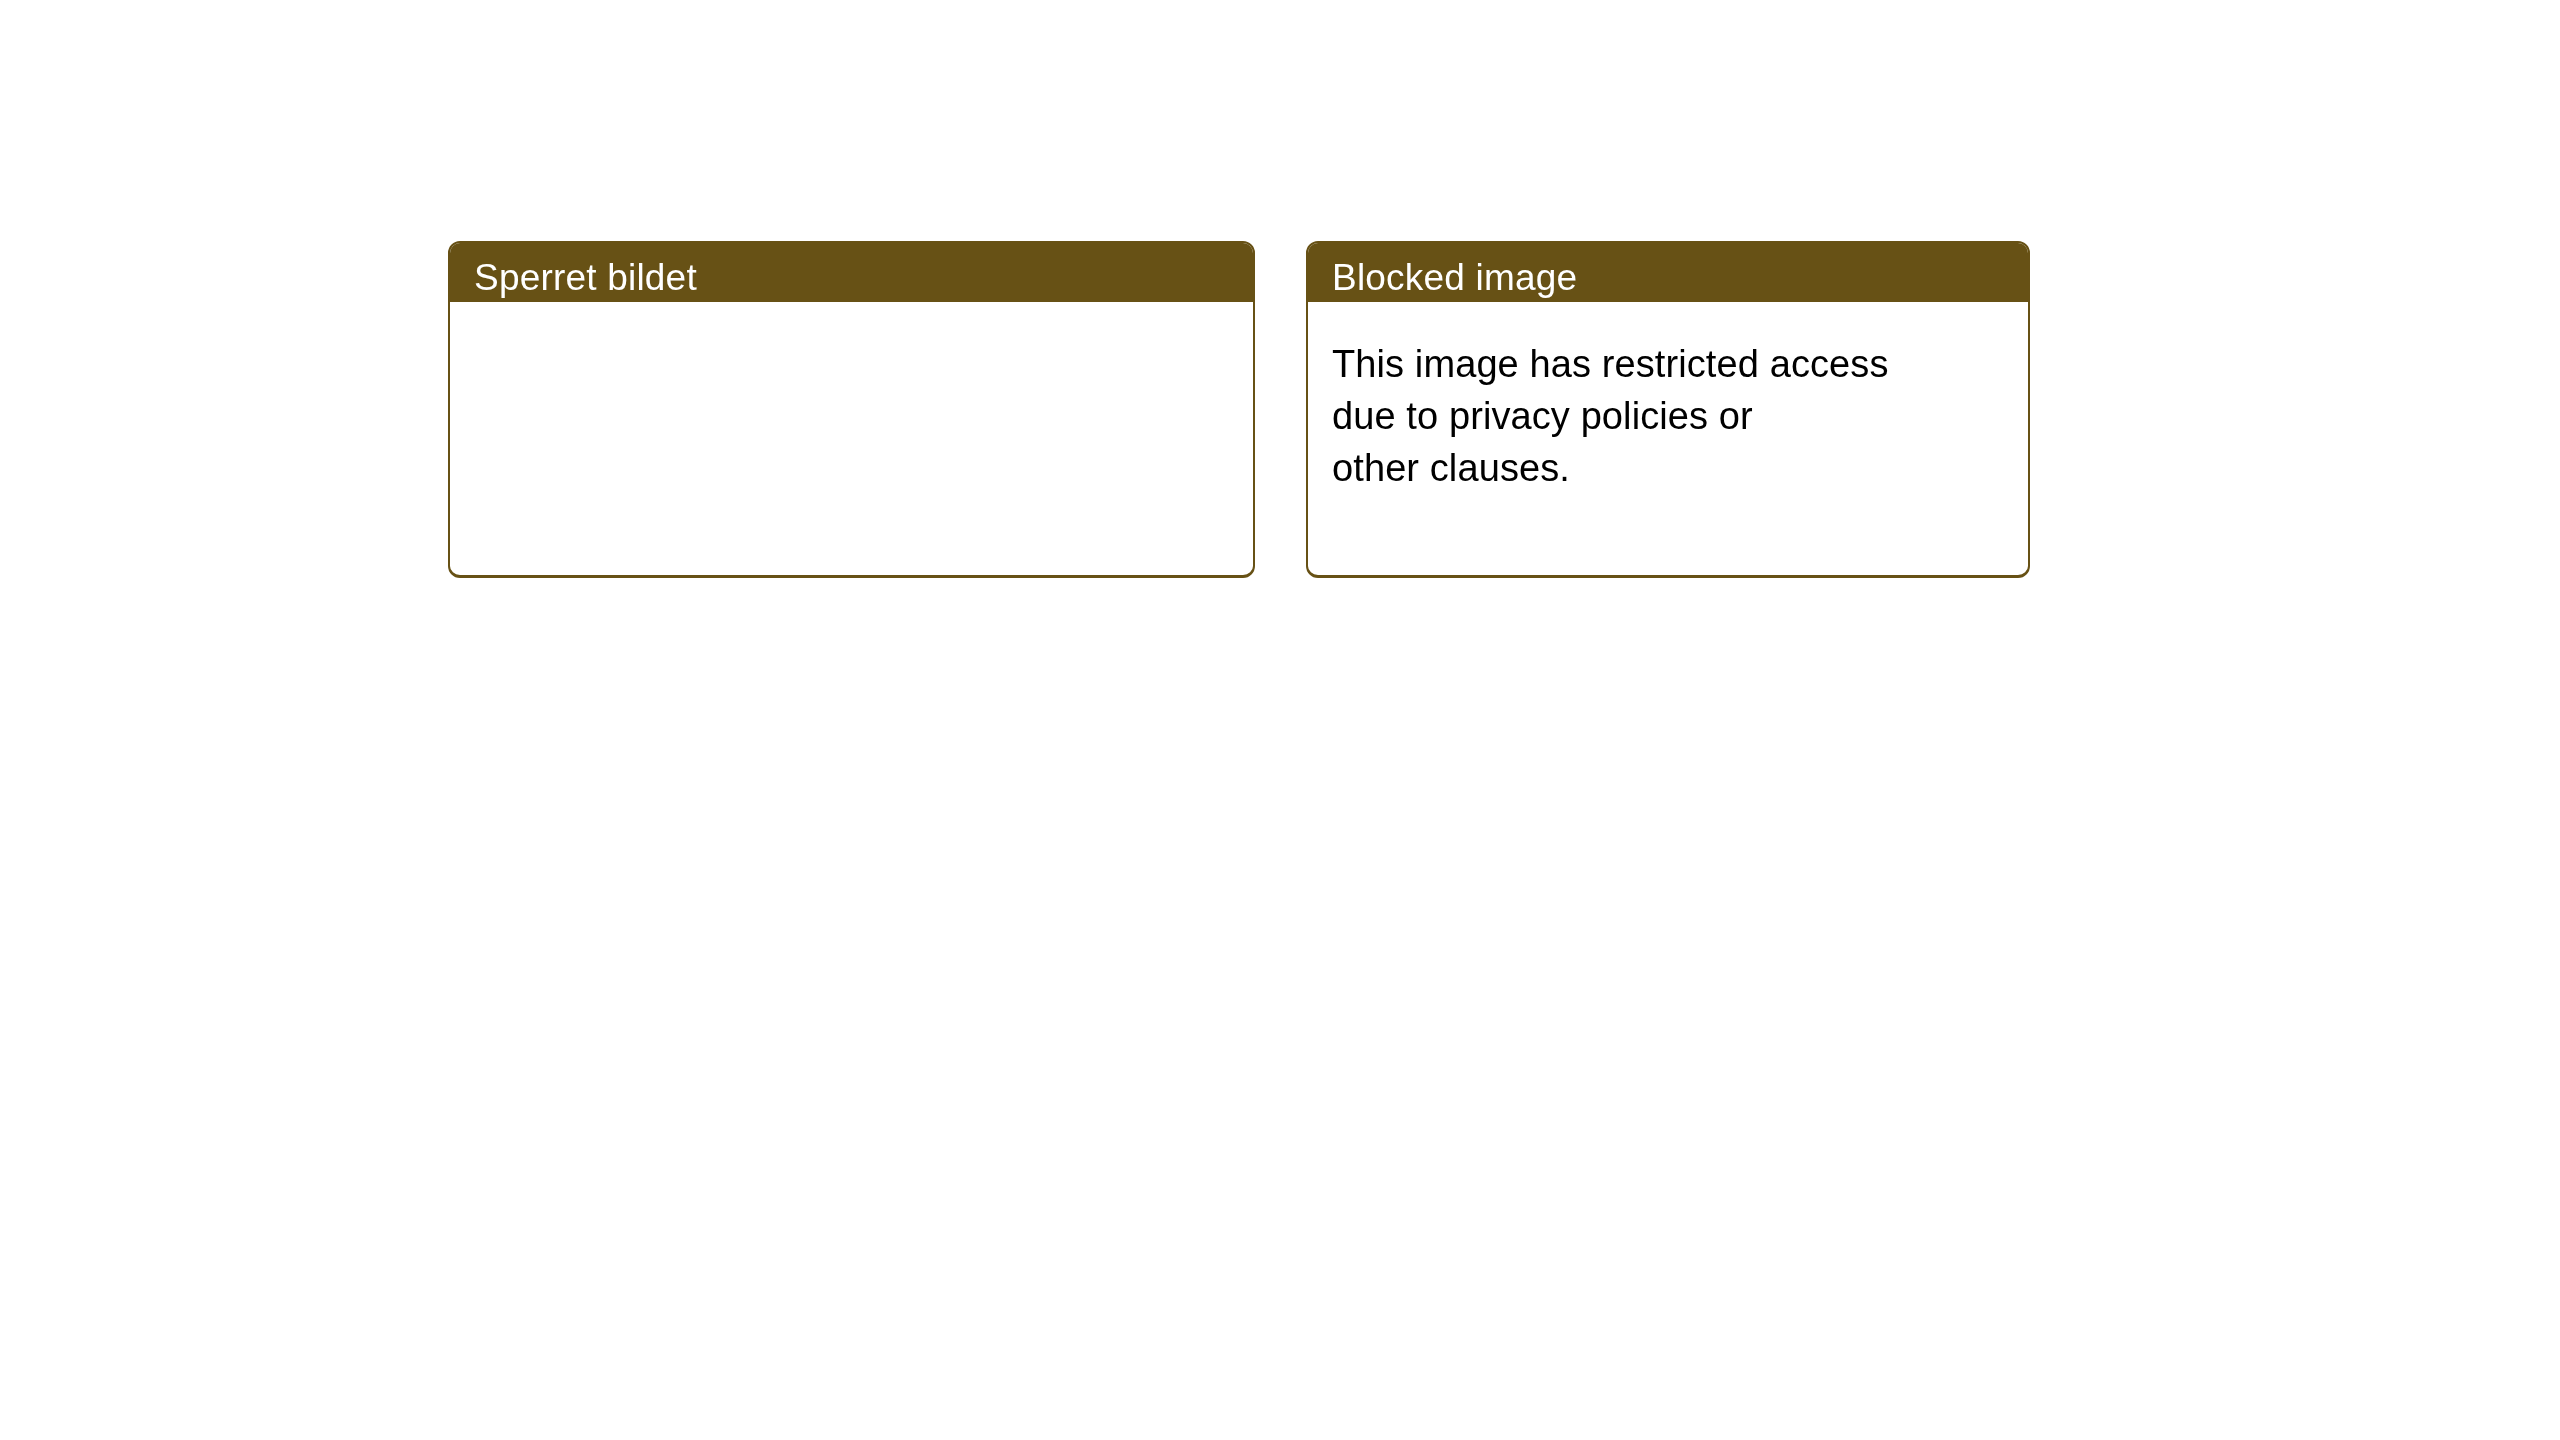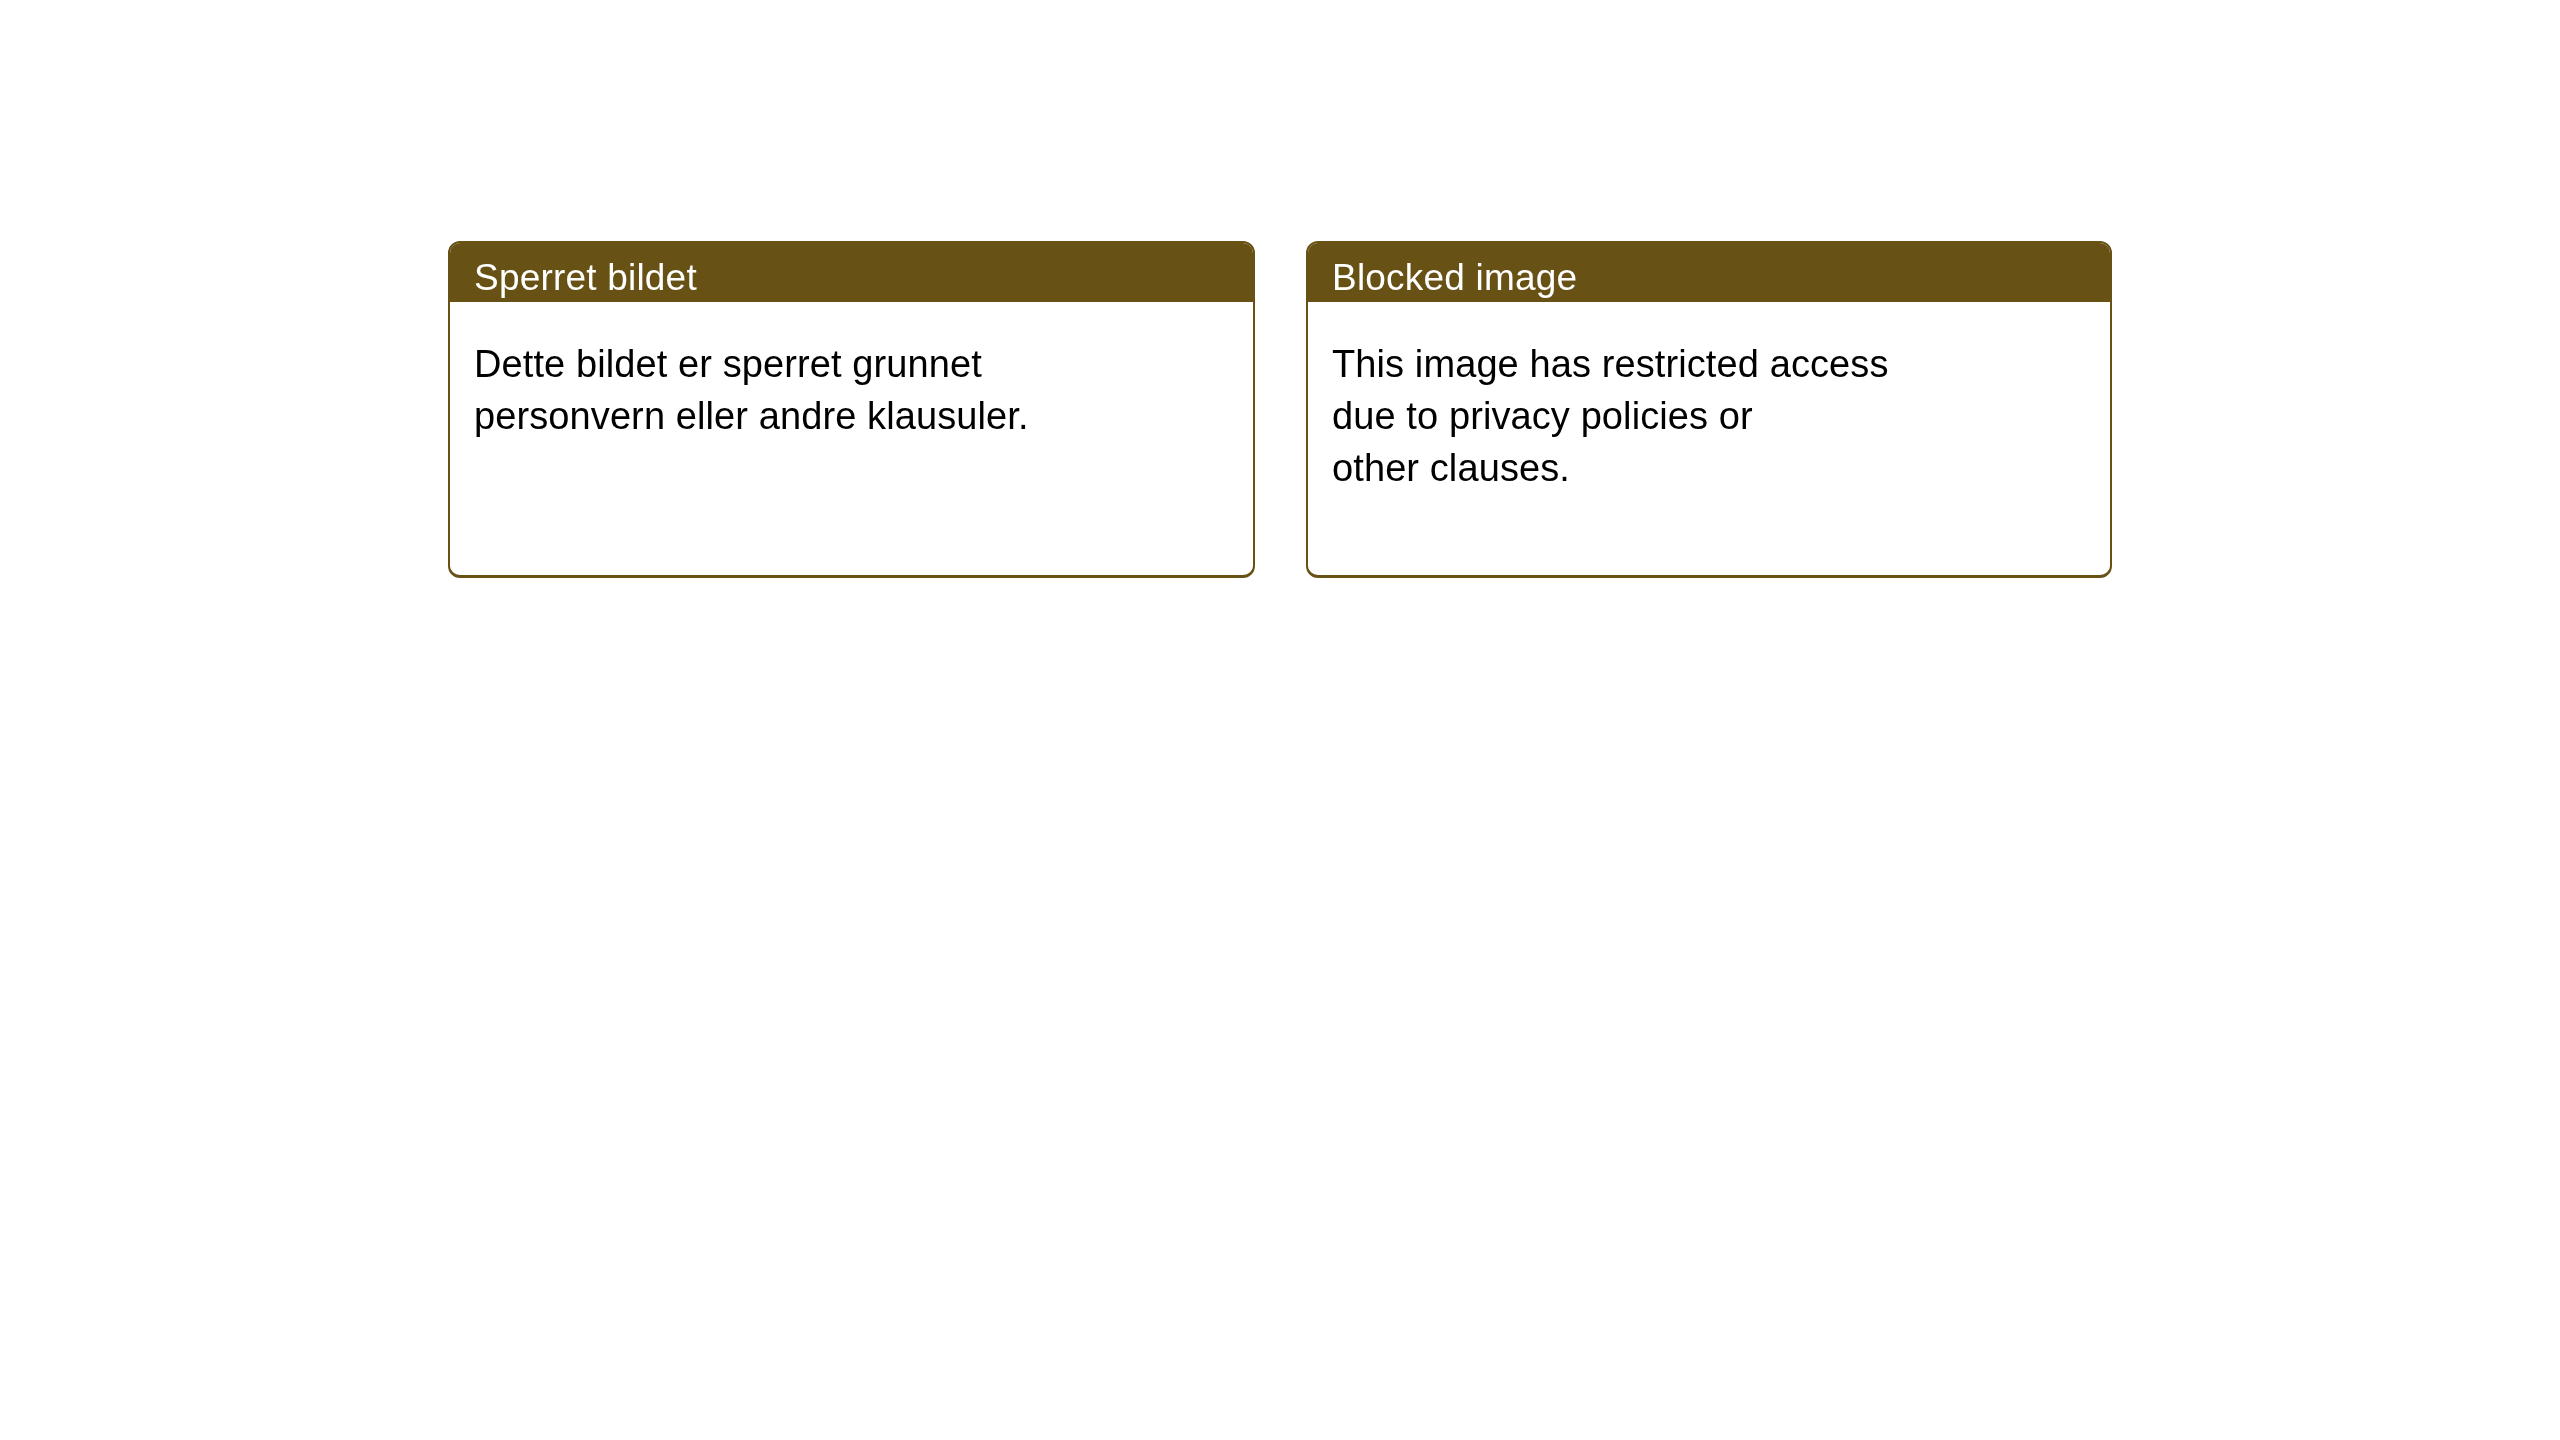--- a/index.html
+++ b/index.html
@@ -20,21 +20,21 @@
     position: absolute;
     top: 241px;
     height: 337px;
     background: #ffffff;
     border: 2px solid #675115;
     border-bottom-width: 3px;
     border-radius: 12px;
     overflow: hidden;
   }
   .notice-card.card-no { left: 448px;  width: 807px; }
-  .notice-card.card-en { left: 1306px; width: 806px; }
+  .notice-card.card-en { left: 1306px; width: 724px; }
   .notice-card .card-header {
     height: 59px;
     background: #675115;
     color: #ffffff;
     display: flex;
     align-items: center;
     padding: 10px 0 0 24px;
     font-size: 37px;
     font-weight: 400;
     letter-spacing: 0.2px;
@@ -48,22 +48,20 @@
     letter-spacing: 0.1px;
   }
 </style>
 </head>
 <body>
 
 <div class="stage">
 
   <div class="notice-card card-no">
     <div class="card-header">Sperret bildet</div>
-    <div class="card-body">Dette bildet er sperret grunnet
-personvern eller andre klausuler.</div>
   </div>
 
   <div class="notice-card card-en">
     <div class="card-header">Blocked image</div>
     <div class="card-body">This image has restricted access
 due to privacy policies or
 other clauses.</div>
   </div>
 
 </div>

